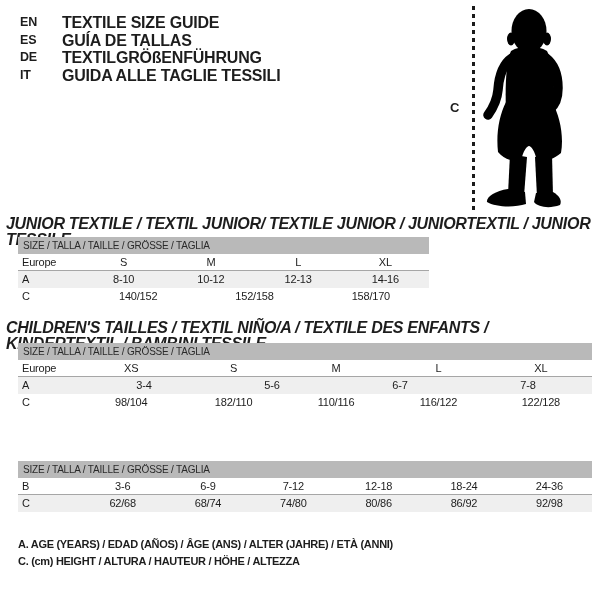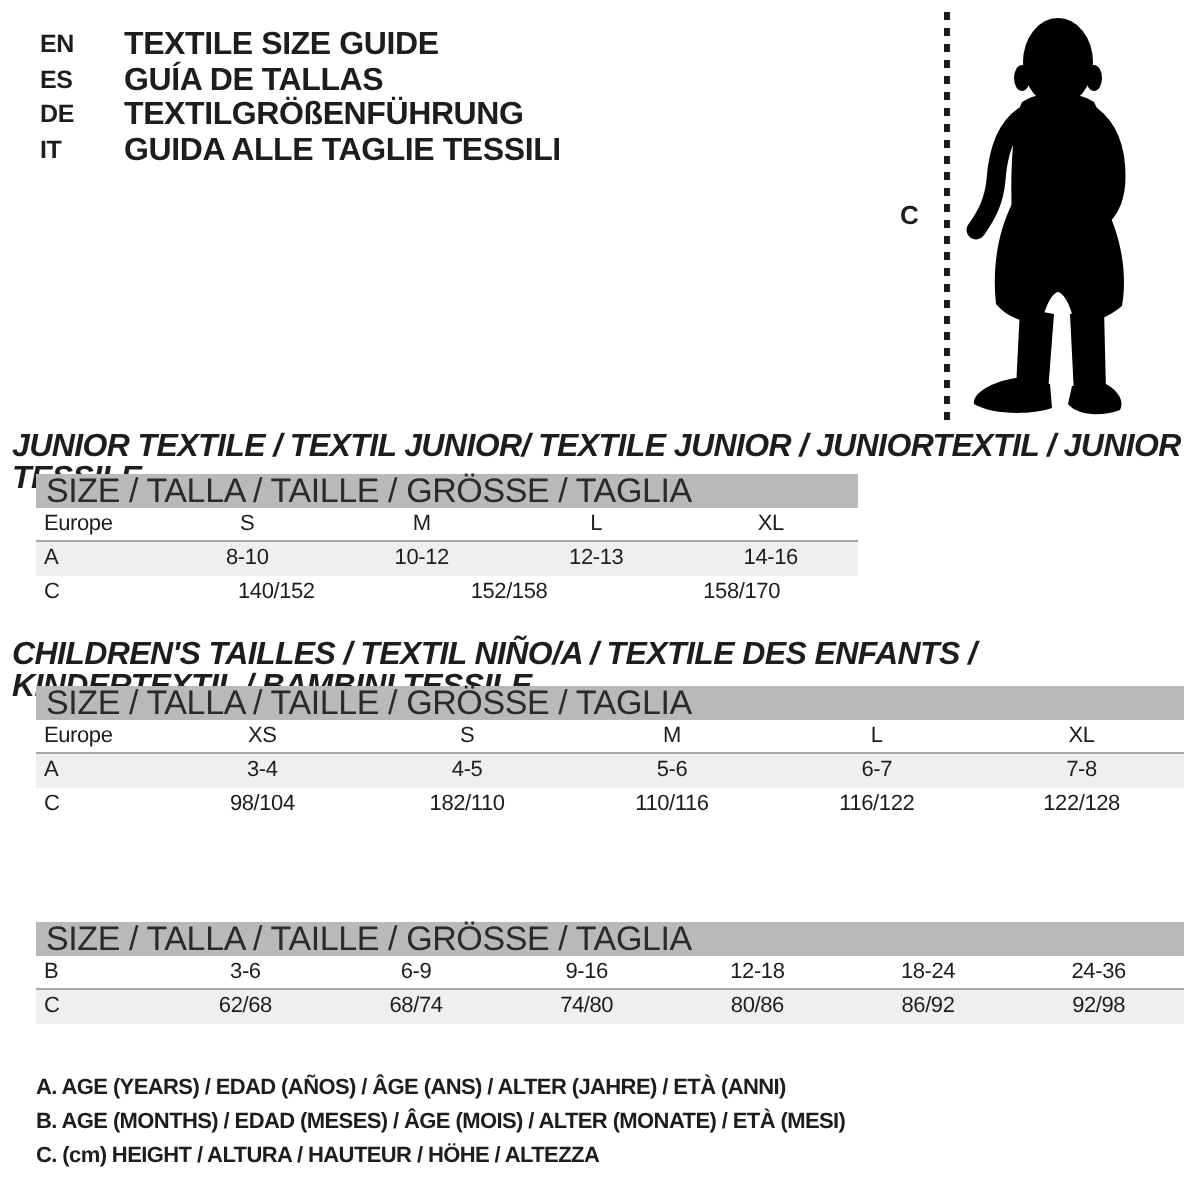--- a/index.html
+++ b/index.html
@@ -27,23 +27,23 @@
   .baby-svg{position:absolute;left:480px;top:4px;}
 
   
   .sec-title{position:absolute;left:6px;font-weight:bold;font-size:16px;letter-spacing:-0.3px;line-height:15.5px;white-space:pre-line;font-style:italic;}
 
   
   .tbl{position:absolute;left:18px;}
   .t1{width:411px;top:237px;}
   .t2{width:574px;top:343px;}
   .t3{width:574px;top:461px;}
-  .band{height:17px;line-height:17px;background:var(--band);font-size:17px;color:#2a2a2a;
+  .band{height:17px;line-height:17px;background:var(--band);font-size:10px;color:#2a2a2a;
     padding-left:5px;letter-spacing:-0.2px;}
-  .tr{display:flex;height:17px;line-height:17px;font-size:11px;letter-spacing:-0.2px;justify-content:flex-end;}
+  .tr{display:flex;height:17px;line-height:17px;font-size:11px;letter-spacing:-0.2px;}
   .tr.r-line{border-bottom:1px solid var(--line);}
   .tr.r-alt{background:var(--alt);}
   .tl{width:62px;padding-left:4px;text-align:left;}
   .td{flex:1;text-align:center;}
 
   
   .notes{position:absolute;left:18px;top:536px;}
   .note-row{font-weight:bold;font-size:11px;letter-spacing:-0.3px;height:17.2px;line-height:17.2px;}
 </style>
 </head>
@@ -120,56 +120,54 @@
       <div class="tl">Europe</div>
       <div class="td">XS</div>
       <div class="td">S</div>
       <div class="td">M</div>
       <div class="td">L</div>
       <div class="td">XL</div>
     </div>
     <div class="tr r-alt">
       <div class="tl">A</div>
       <div class="td">3-4</div>
-      <div class="td">4-5</div>
       <div class="td">5-6</div>
       <div class="td">6-7</div>
       <div class="td">7-8</div>
     </div>
     <div class="tr">
       <div class="tl">C</div>
       <div class="td">98/104</div>
       <div class="td">182/110</div>
       <div class="td">110/116</div>
       <div class="td">116/122</div>
       <div class="td">122/128</div>
     </div>
   </div>
 
   <div class="tbl t3">
     <div class="band">SIZE / TALLA / TAILLE / GRÖSSE / TAGLIA</div>
     <div class="tr r-line">
       <div class="tl">B</div>
       <div class="td">3-6</div>
       <div class="td">6-9</div>
-      <div class="td">9-16</div>
+      <div class="td">7-12</div>
       <div class="td">12-18</div>
       <div class="td">18-24</div>
       <div class="td">24-36</div>
     </div>
     <div class="tr r-alt">
       <div class="tl">C</div>
       <div class="td">62/68</div>
       <div class="td">68/74</div>
       <div class="td">74/80</div>
       <div class="td">80/86</div>
       <div class="td">86/92</div>
       <div class="td">92/98</div>
     </div>
   </div>
 
   <div class="notes">
     <div class="note-row">A. AGE (YEARS) / EDAD (AÑOS) / ÂGE (ANS) / ALTER (JAHRE) / ETÀ (ANNI)</div>
-    <div class="note-row">B. AGE (MONTHS) / EDAD (MESES) / ÂGE (MOIS) / ALTER (MONATE) / ETÀ (MESI)</div>
     <div class="note-row">C. (cm) HEIGHT / ALTURA / HAUTEUR / HÖHE / ALTEZZA</div>
   </div>
 
 </div>
 
 </body></html>

